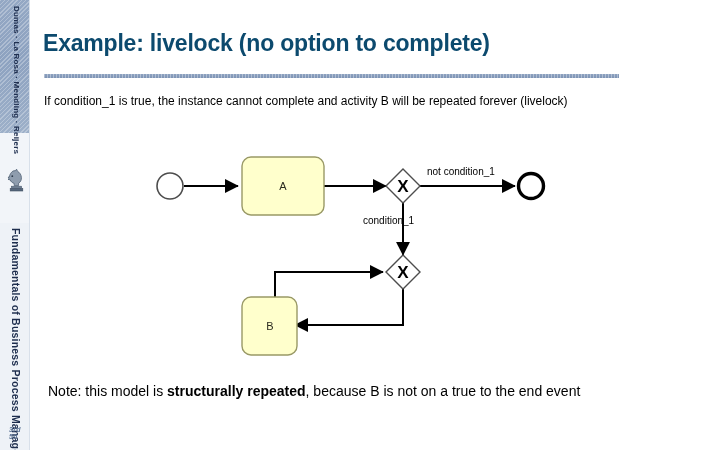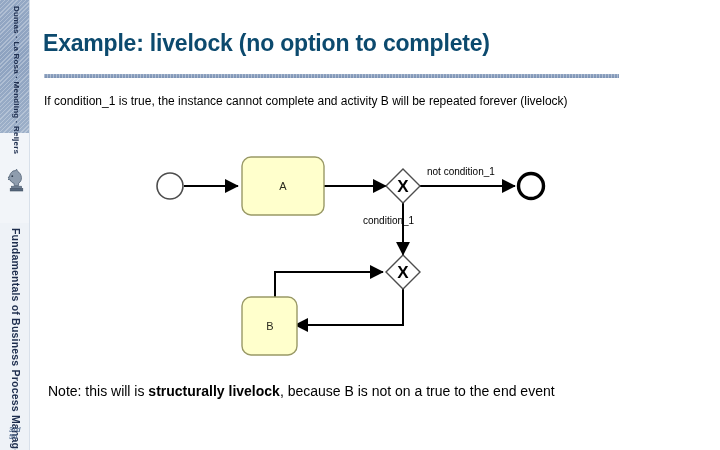--- a/index.html
+++ b/index.html
@@ -249,16 +249,16 @@
       </g>
 
       <g>
         <rect x="122" y="152" width="55" height="58" rx="9" ry="9" fill="#ffffcc" stroke="#999966" stroke-width="1.4"></rect>
         <text class="task-label" x="150" y="185" text-anchor="middle">B</text>
       </g>
     </svg>
   </div>
 
   <div class="note-text">
-    <span>Note: this will is </span><b>structurally livelock</b><span>, because B is not on a true to the end event</span>
+    <span>Note: this model is </span><b>structurally repeated</b><span>, because B is not on a true to the end event</span>
   </div>
 
 </div>
 
 </body></html>

